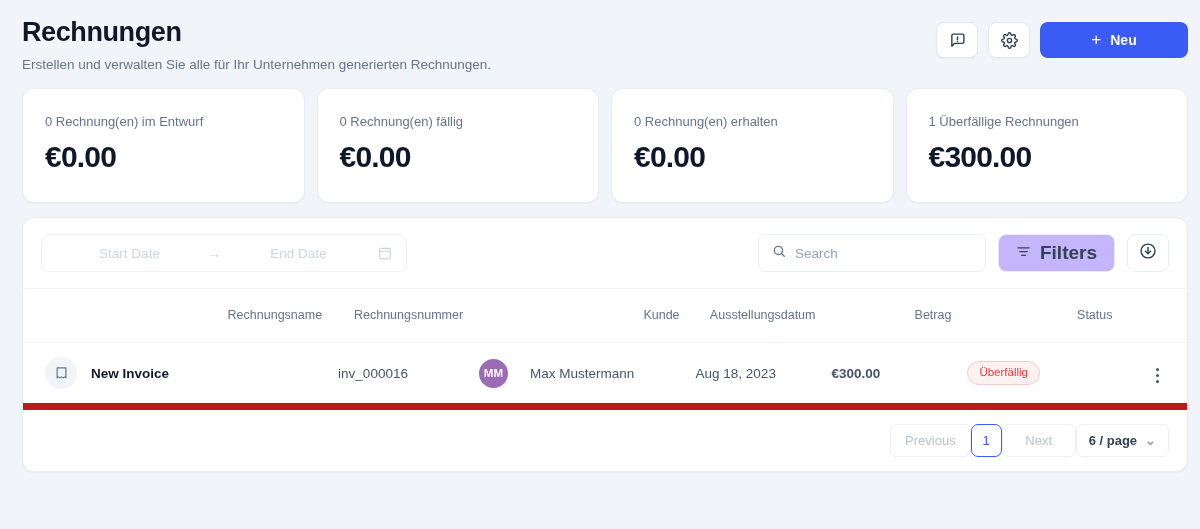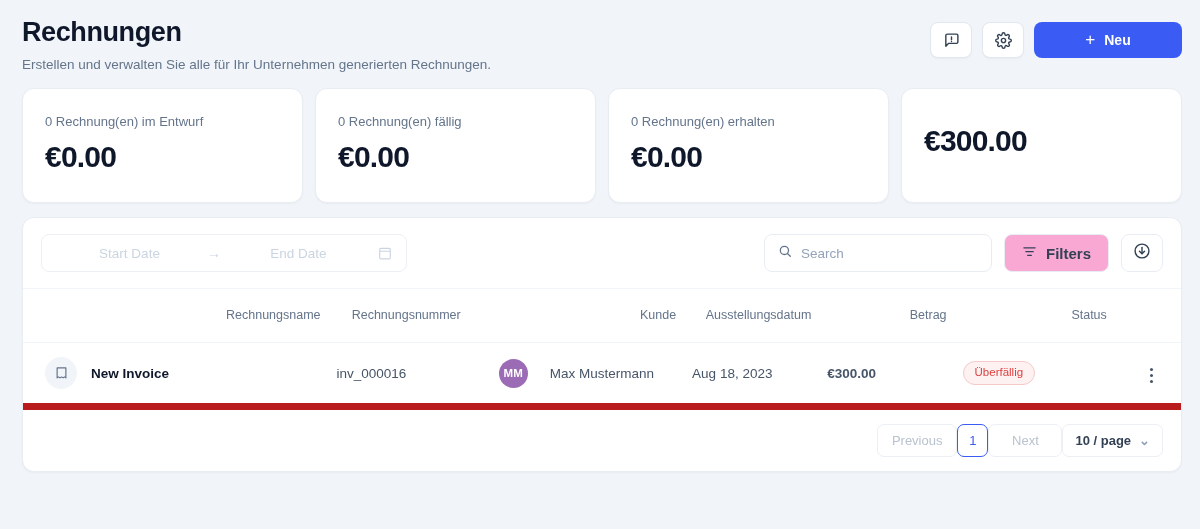--- a/index.html
+++ b/index.html
@@ -14,21 +14,21 @@
   body {
     background: #f1f5f9;
     font-family: "Liberation Sans", sans-serif;
     color: #1e293b;
     -webkit-font-smoothing: antialiased;
   }
 
   .page {
     width: 1200px;
     height: 529px;
-    padding: 16px 18px 0 22px;
+    padding: 16px 12px 0 22px;
     position: relative;
   }
 
   
   .header {
     display: flex;
     align-items: flex-start;
     justify-content: space-between;
     height: 62px;
   }
@@ -183,24 +183,24 @@
     color: #0c4a6e;
     background: transparent;
     width: 100%;
   }
   .search-box input::placeholder { color: #94a3b8; }
 
   .btn-outline {
     height: 38px;
     padding: 0 17px;
     border: 1px solid #e8edf3;
-    background: #f9a8d4;
+    background: #c4b5fd;
     border-radius: 8px;
     font-family: inherit;
-    font-size: 15px;
+    font-size: 19px;
     font-weight: 600;
     color: #334155;
     display: flex;
     align-items: center;
     gap: 9px;
     cursor: pointer;
     justify-content: space-between;
   }
   .btn-square {
     width: 42px;
@@ -272,21 +272,20 @@
   .inv-name {
     font-weight: 700;
     color: #0f172a;
     font-size: 13.5px;
   }
 
   .cust-cell {
     display: flex;
     align-items: center;
     gap: 22px;
-    justify-content: center;
   }
   .avatar {
     width: 29px;
     height: 29px;
     border-radius: 50%;
     background: #9b6bb5;
     color: #ffffff;
     font-size: 11.5px;
     font-weight: 600;
     display: flex;
@@ -423,20 +422,21 @@
     </div>
     <div class="stat-card">
       <div class="stat-label">0 Rechnung(en) fällig</div>
       <div class="stat-value">€0.00</div>
     </div>
     <div class="stat-card">
       <div class="stat-label">0 Rechnung(en) erhalten</div>
       <div class="stat-value">€0.00</div>
     </div>
     <div class="stat-card">
+      <div class="stat-label">1 Überfällige Rechnungen</div>
       <div class="stat-value">€300.00</div>
     </div>
   </div>
 
   <div class="panel">
 
     <div class="toolbar">
 
       <div class="date-range">
         <span class="d-field">Start Date</span>
@@ -529,19 +529,19 @@
           </td>
         </tr>
       </tbody>
     </table>
 
     <div class="pagination">
       <div class="pg-btn">Previous</div>
       <div class="pg-num">1</div>
       <div class="pg-btn">Next</div>
       <div class="pg-select">
-        <span>10 / page</span>
+        <span>6 / page</span>
         <span class="chev">⌄</span>
       </div>
     </div>
 
   </div>
 </div>
 
 </body></html>

